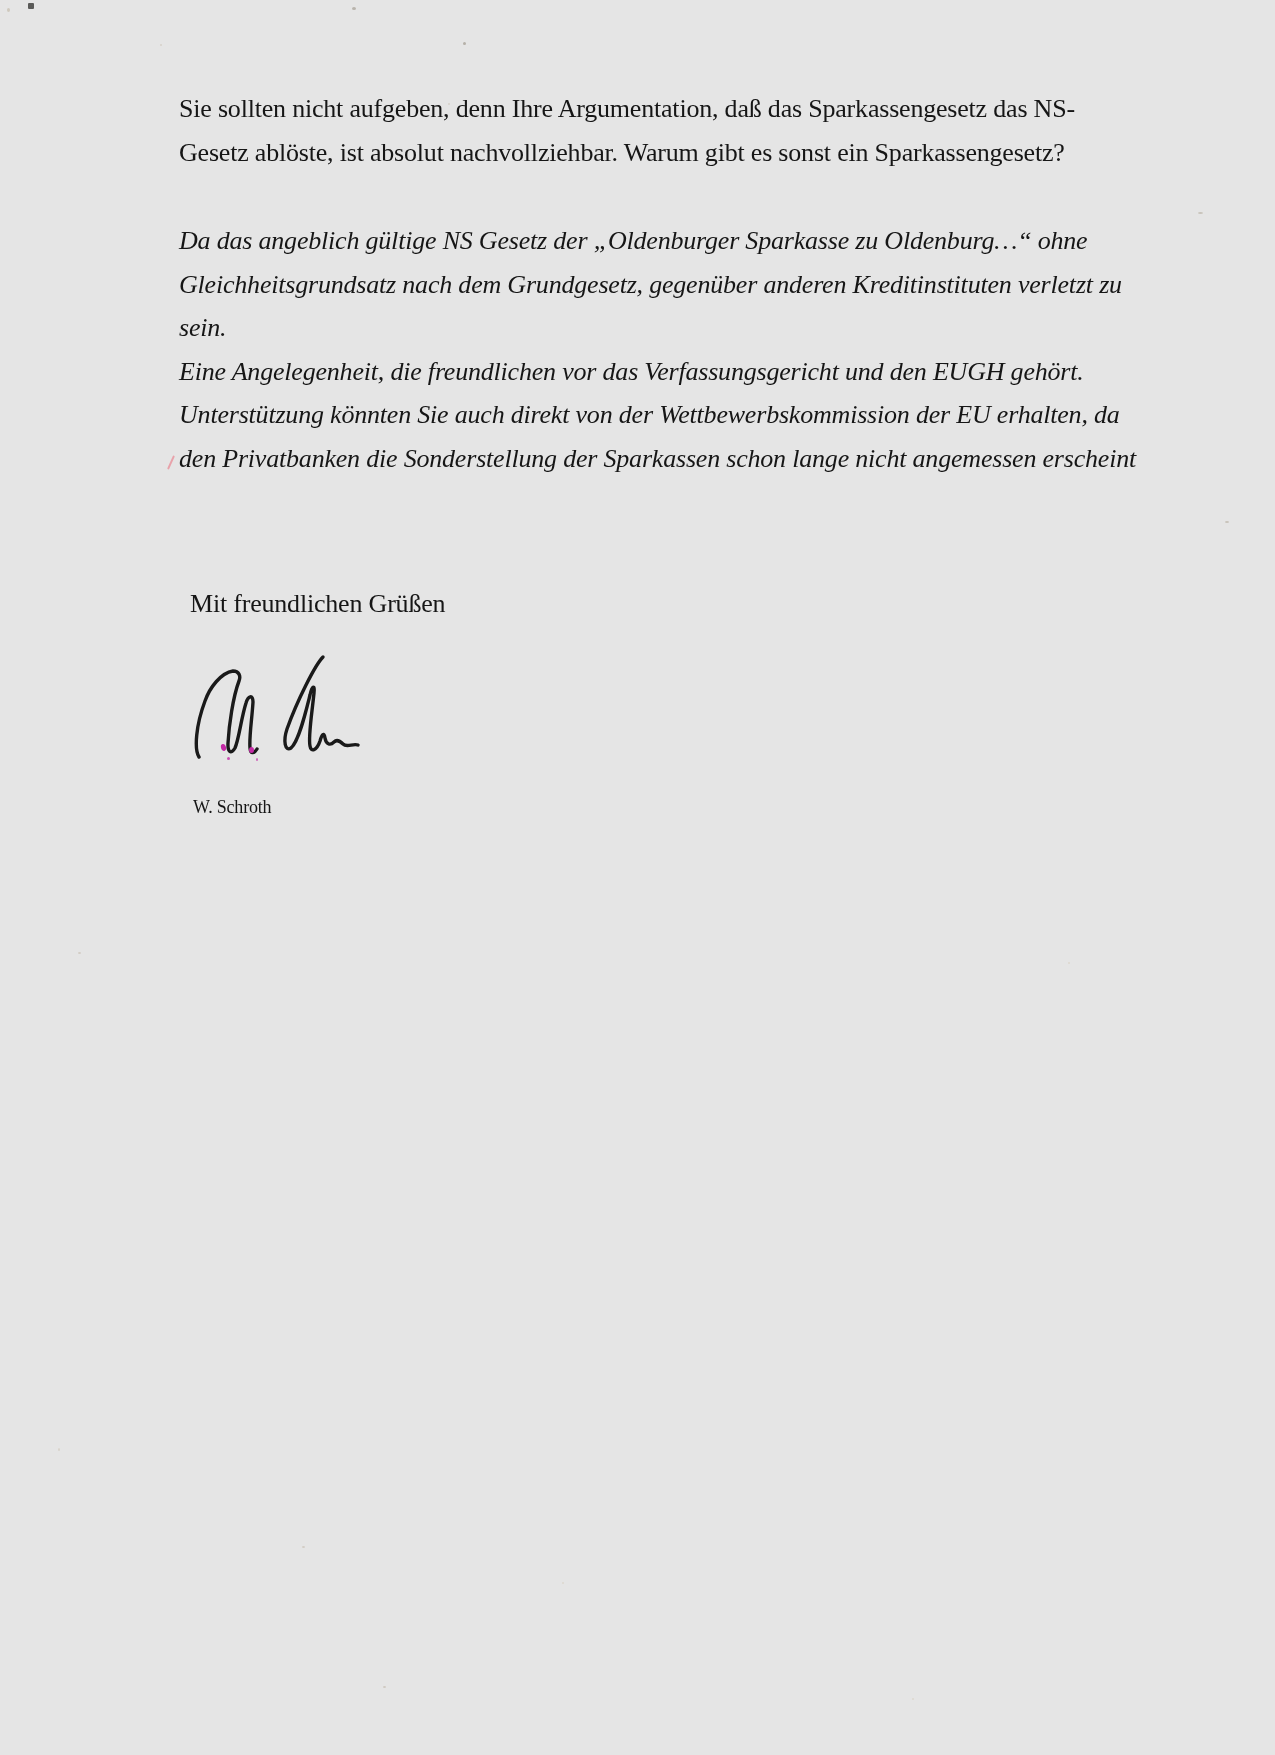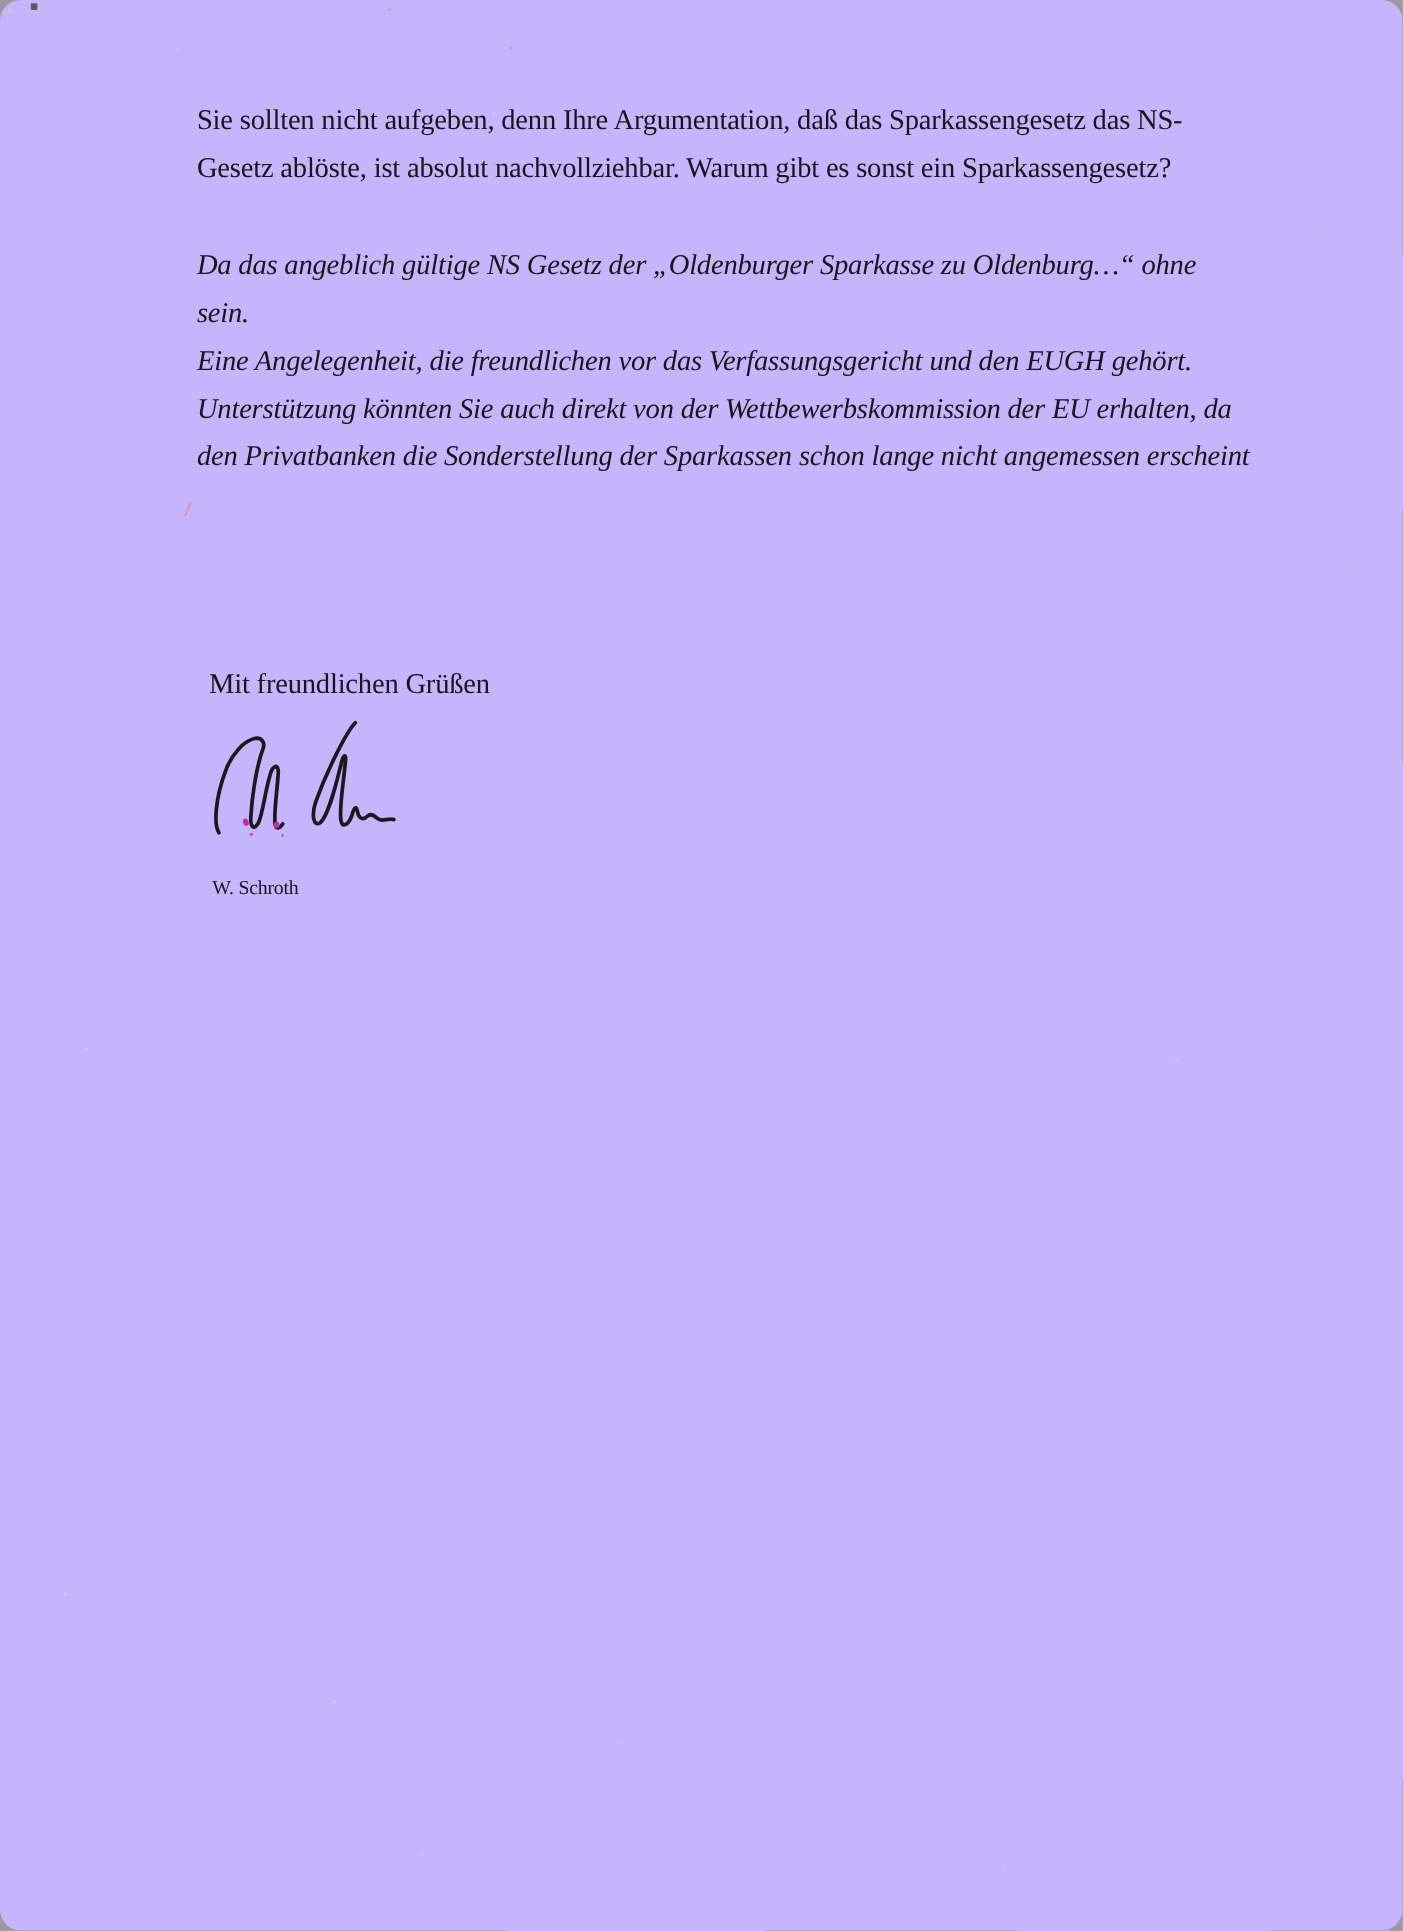--- a/index.html
+++ b/index.html
@@ -1,36 +1,35 @@
 <!DOCTYPE html>
 <html><head>
 <meta charset="utf-8">
 <style>
   html,body{margin:0;padding:0;background:#9a9a9a;}
   .page{
     position:relative;
     width:1275px;height:1755px;
     margin:0 auto;
-    background:#c4b5fd;
+    background:#e5e5e5;
     font-family:"Liberation Serif", serif;
     color:#161616;
     overflow:hidden;
-    border-radius:19px;
   }
   .block{position:absolute;left:179px;}
   .line{
     white-space:pre;
     font-size:26px;
     line-height:43.5px;
     letter-spacing:-0.2px;
   }
   #para1{top:87px;}
   #para2{top:219px;font-style:italic;}
   .closing{
-    position:absolute;left:190px;top:600px;
+    position:absolute;left:190px;top:582px;
     font-size:26px;line-height:43.5px;letter-spacing:-0.2px;
   }
   .typed-name{
     position:absolute;left:193px;top:786px;
     font-size:18px;line-height:43.5px;letter-spacing:-0.2px;
   }
   .signature{position:absolute;left:193px;top:652px;}
   
   .speck{position:absolute;border-radius:50%;}
   .s1{left:28px;top:3px;width:6px;height:6px;background:#5a5a58;border-radius:1px;}
@@ -63,20 +62,21 @@
 
 <div class="page">
 
   <div class="block" id="para1">
     <div class="line">Sie sollten nicht aufgeben, denn Ihre Argumentation, daß das Sparkassengesetz das NS-</div>
     <div class="line">Gesetz ablöste, ist absolut nachvollziehbar. Warum gibt es sonst ein Sparkassengesetz?</div>
   </div>
 
   <div class="block" id="para2">
     <div class="line">Da das angeblich gültige NS Gesetz der „Oldenburger Sparkasse zu Oldenburg…“ ohne</div>
+    <div class="line">Gleichheitsgrundsatz nach dem Grundgesetz, gegenüber anderen Kreditinstituten verletzt zu</div>
     <div class="line">sein.</div>
     <div class="line">Eine Angelegenheit, die freundlichen vor das Verfassungsgericht und den EUGH gehört.</div>
     <div class="line">Unterstützung könnten Sie auch direkt von der Wettbewerbskommission der EU erhalten, da</div>
     <div class="line">den Privatbanken die Sonderstellung der Sparkassen schon lange nicht angemessen erscheint</div>
   </div>
 
   <div class="closing">Mit freundlichen Grüßen</div>
 
   <svg class="signature" width="168" height="112" viewBox="0 0 168 110" fill="none">
 

